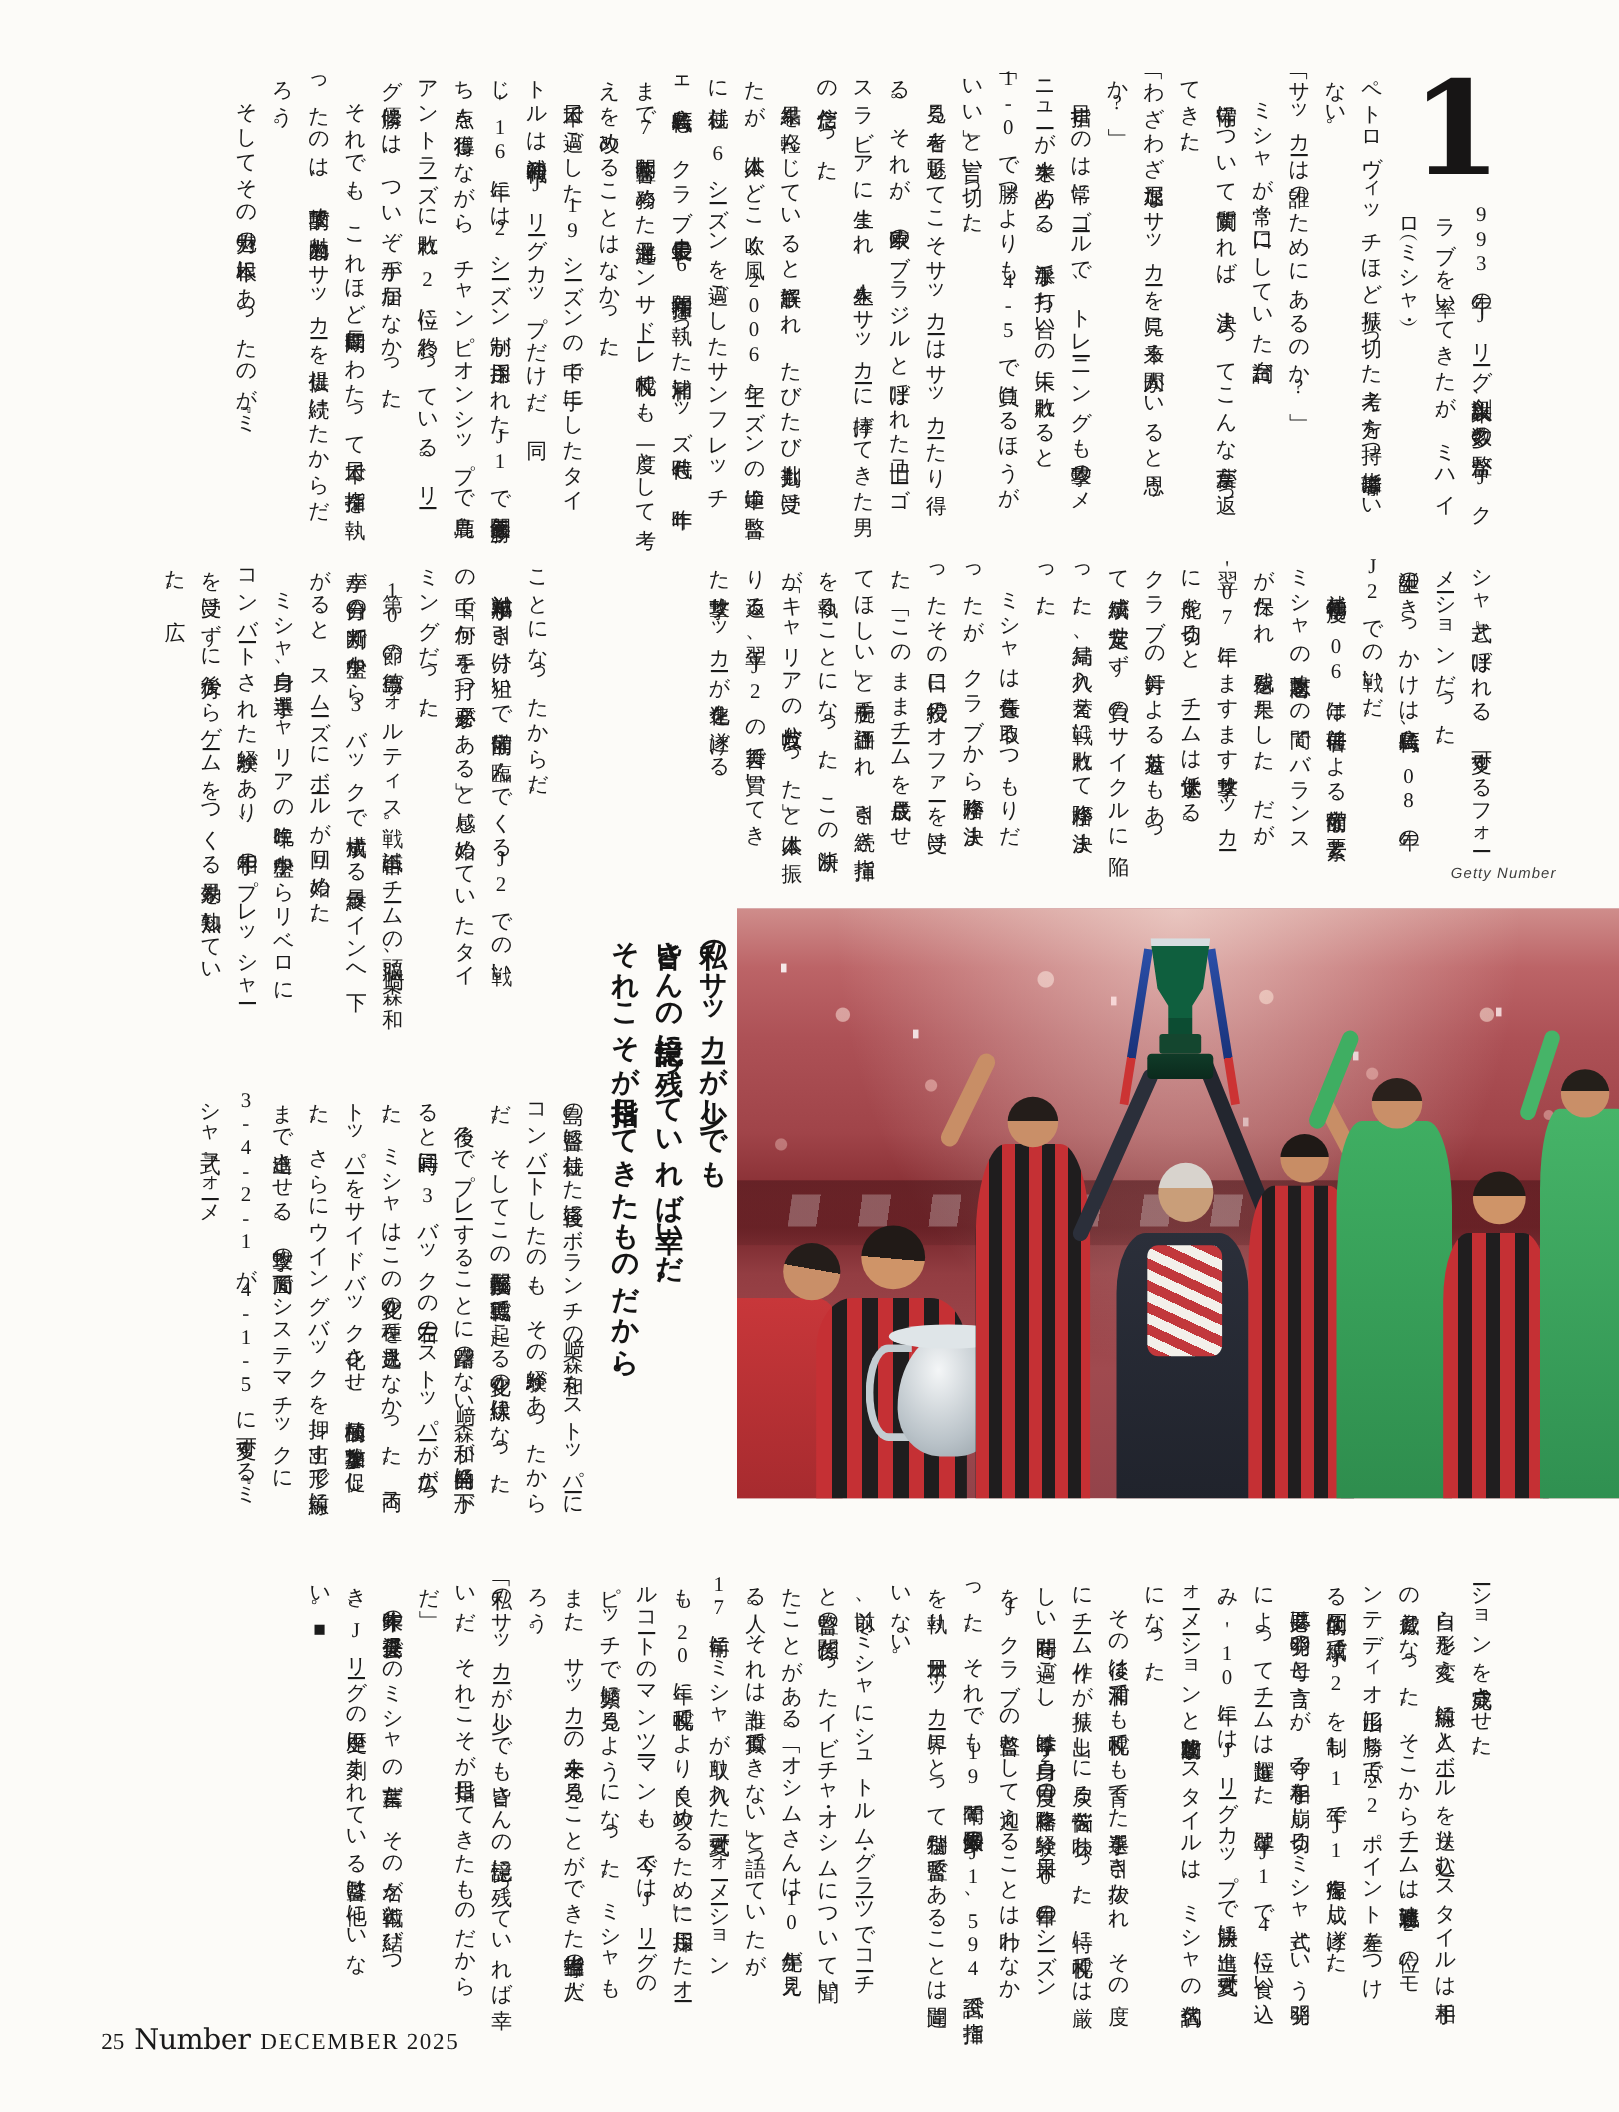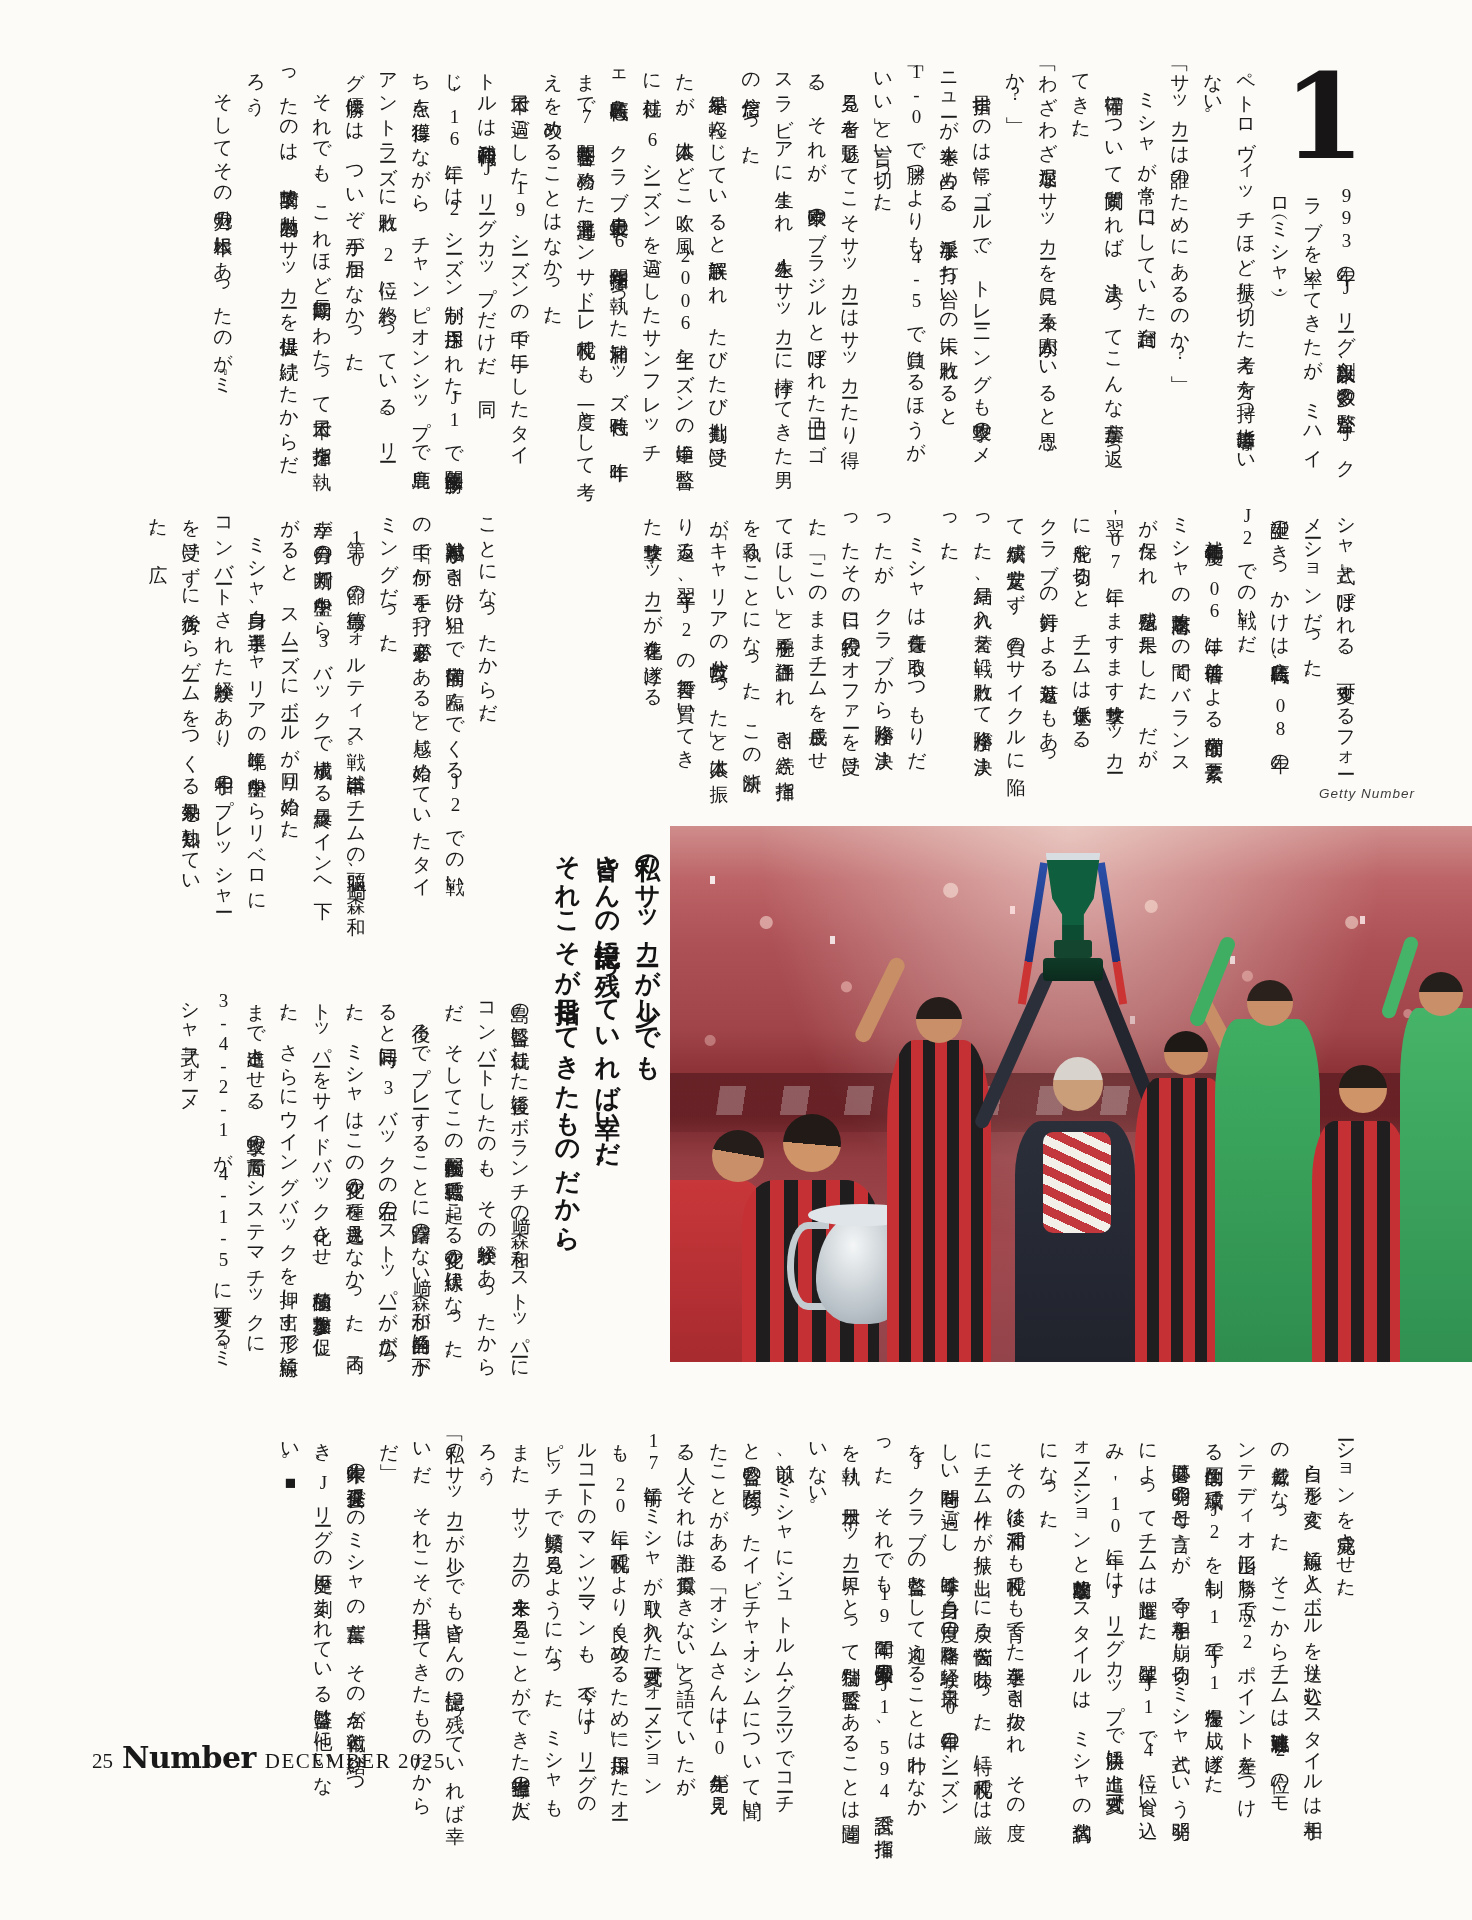--- a/index.html
+++ b/index.html
@@ -96,24 +96,24 @@
   .tsilver{position:absolute;left:15%;top:72%;width:18%;height:30%;}
   .ts-top{position:absolute;left:12%;top:-5%;width:76%;height:14%;background:#dfe5e8;border-radius:50%;}
   .ts-cup{position:absolute;left:18%;top:0;width:64%;height:70%;
     background:radial-gradient(ellipse at 40% 30%,#f4f6f7,#b9c2c8 60%,#8d989f);
     border-radius:50% 50% 42% 42%/60% 60% 38% 38%;}
   .ts-hL,.ts-hR{position:absolute;top:6%;width:24%;height:46%;border:7px solid #c3ccd1;}
   .ts-hL{left:-2%;border-right:none;border-radius:50% 0 0 50%;}
   .ts-hR{right:-2%;border-left:none;border-radius:0 50% 50% 0;}
 
   
-  .footer{position:absolute;left:92px;top:1740px;display:flex;align-items:baseline;gap:9px;
+  .footer{position:absolute;left:92px;top:1840px;display:flex;align-items:baseline;gap:9px;
           font-family:"Liberation Serif","DejaVu Serif",serif;color:#191919;}
   .footer .num{font-size:21px;}
-  .footer .mag{font-size:30px;font-weight:700;letter-spacing:-.5px;font-family:"DejaVu Serif","Liberation Serif",serif;}
+  .footer .mag{font-size:26px;font-weight:400;letter-spacing:-.5px;font-family:"DejaVu Serif","Liberation Serif",serif;}
   .footer .issue{font-size:21px;letter-spacing:1.5px;}
 </style>
 </head>
 <body>
 
 <div class="page">
 
   <div class="dropcap">1</div>
 
   <div class="vband b1head">993年のJリーグ創設以来、数多の監督がJクラブを率いてきたが、ミハイロ（ミシャ）・</div>

